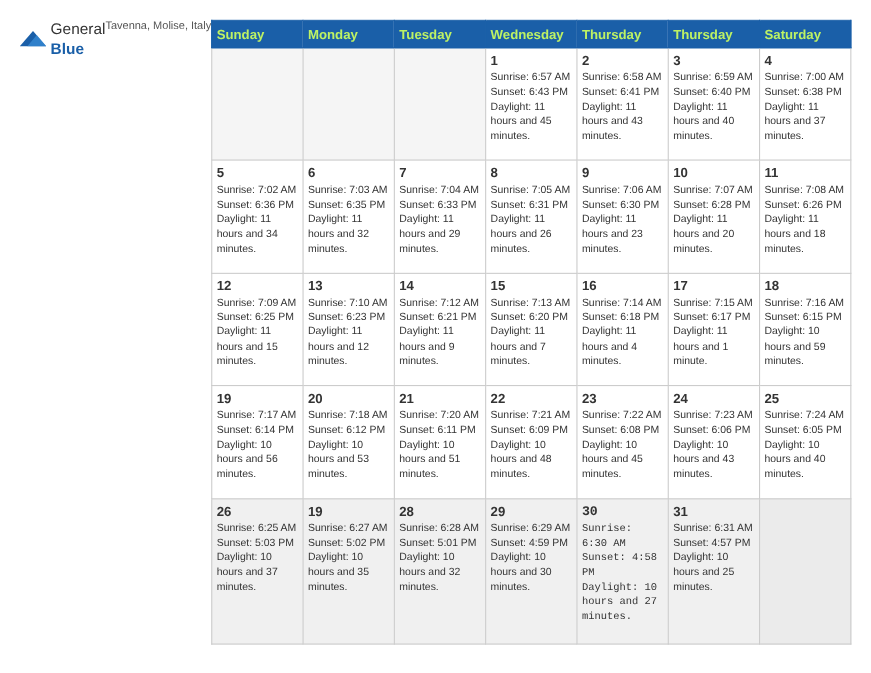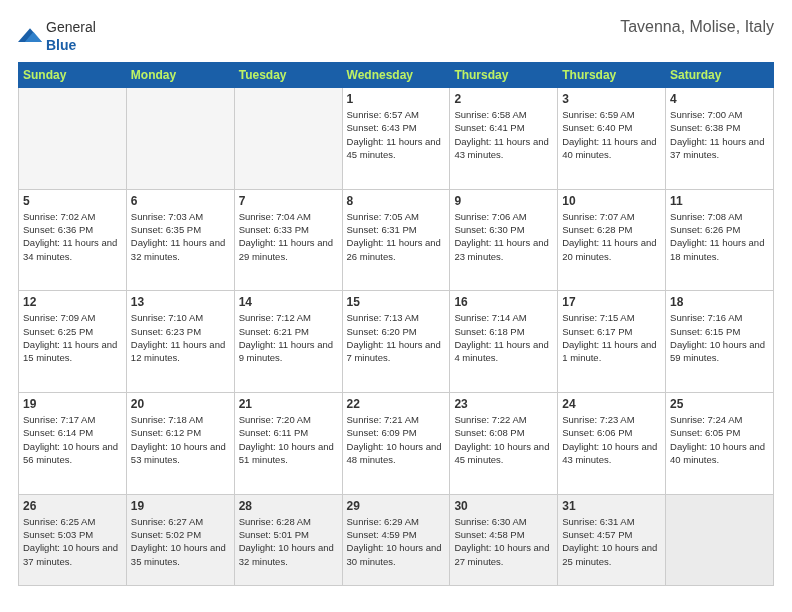--- a/index.html
+++ b/index.html
@@ -8,21 +8,21 @@
       height: 612px;
       font-family: Arial, sans-serif;
       background: #fff;
       overflow: hidden;
     }
     .page {
       width: 792px;
       height: 596px;
       padding: 18px 18px 10px 18px;
       display: flex;
-      flex-direction: column;
+      flex-direction: row;
     }
     .header {
       display: flex;
       justify-content: space-between;
       align-items: flex-start;
       margin-bottom: 8px;
     }
     .logo {
       display: flex;
       align-items: center;
@@ -87,21 +87,21 @@
       <svg class="logo-icon" viewBox="0 0 28 22" xmlns="http://www.w3.org/2000/svg">
         <polygon points="14,2 28,18 0,18" fill="#1a5fa8"></polygon>
         <polygon points="18,6 28,18 8,18" fill="#3a8fd8" opacity="0.7"></polygon>
       </svg>
       <div>
         <span style="font-size:14px;color:#333;">General</span><br>
         <span style="font-size:14px;color:#1a5fa8;font-weight:bold;">Blue</span>
       </div>
     </div>
     <div class="title-block">
-      <div style="font-size:16px;color:#555;">Tavenna, Molise, Italy</div>
+      <div style="font-size:10px;color:#555;">Tavenna, Molise, Italy</div>
     </div>
   </div>
 
   <table class="calendar">
     <thead>
       <tr>
       <th>Sunday</th>
           <th>Monday</th>
           <th>Tuesday</th>
           <th>Wednesday</th>
@@ -232,21 +232,21 @@
             <div class="day-info">Sunrise: 6:27 AM<br>Sunset: 5:02 PM<br>Daylight: 10 hours and 35 minutes.</div>
           </td>
           <td style="background: rgb(240, 240, 240);">
             <span class="day-number">28</span>
             <div class="day-info">Sunrise: 6:28 AM<br>Sunset: 5:01 PM<br>Daylight: 10 hours and 32 minutes.</div>
           </td>
           <td style="background: rgb(240, 240, 240);">
             <span class="day-number">29</span>
             <div class="day-info">Sunrise: 6:29 AM<br>Sunset: 4:59 PM<br>Daylight: 10 hours and 30 minutes.</div>
           </td>
-          <td style="background: rgb(240, 240, 240);">
+          <td style="background: rgb(240, 240, 240); font-family: Liberation Mono, monospace;">
             <span class="day-number">30</span>
             <div class="day-info">Sunrise: 6:30 AM<br>Sunset: 4:58 PM<br>Daylight: 10 hours and 27 minutes.</div>
           </td>
           <td style="background: rgb(240, 240, 240);">
             <span class="day-number">31</span>
             <div class="day-info">Sunrise: 6:31 AM<br>Sunset: 4:57 PM<br>Daylight: 10 hours and 25 minutes.</div>
           </td>
           <td class="empty" style="background: rgb(235, 235, 235);"></td>
         </tr>
       </tbody>

